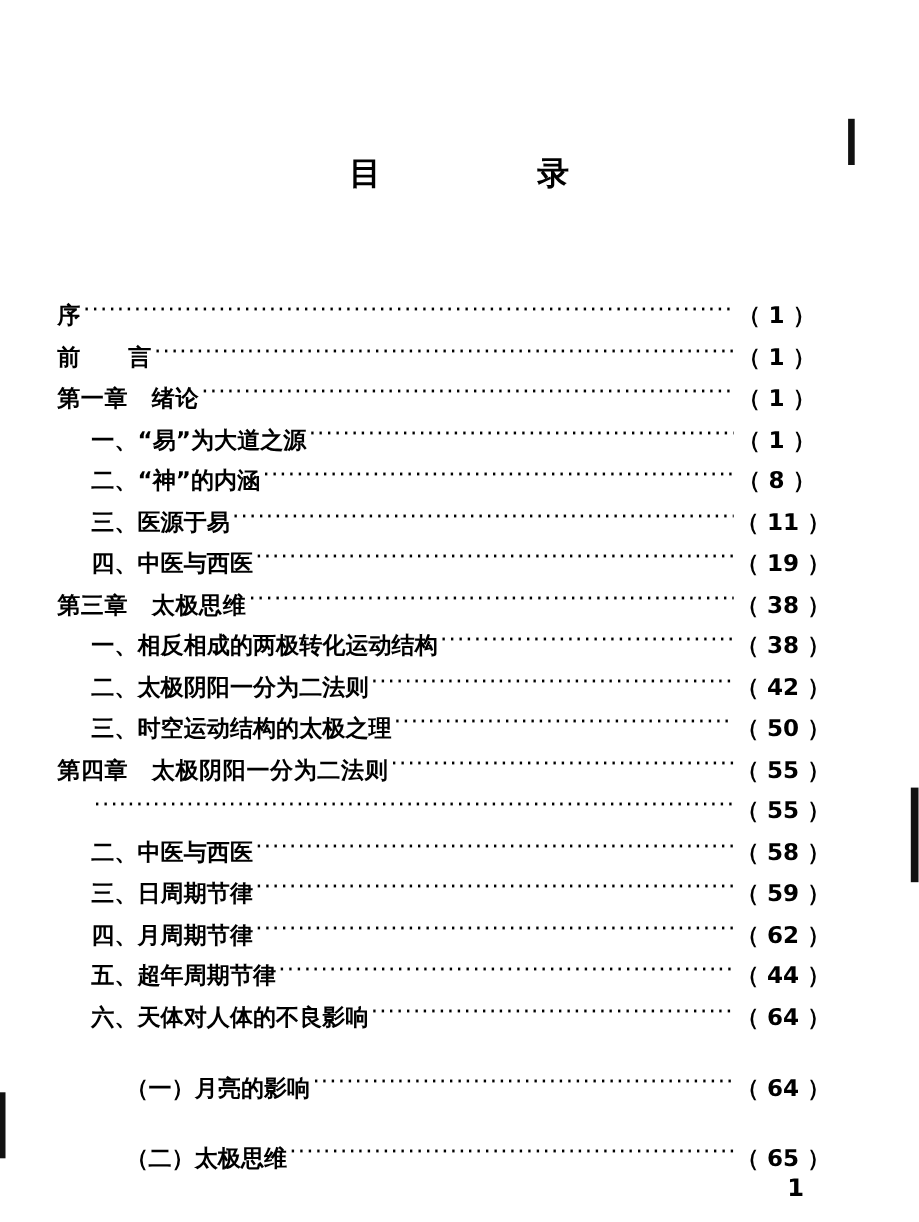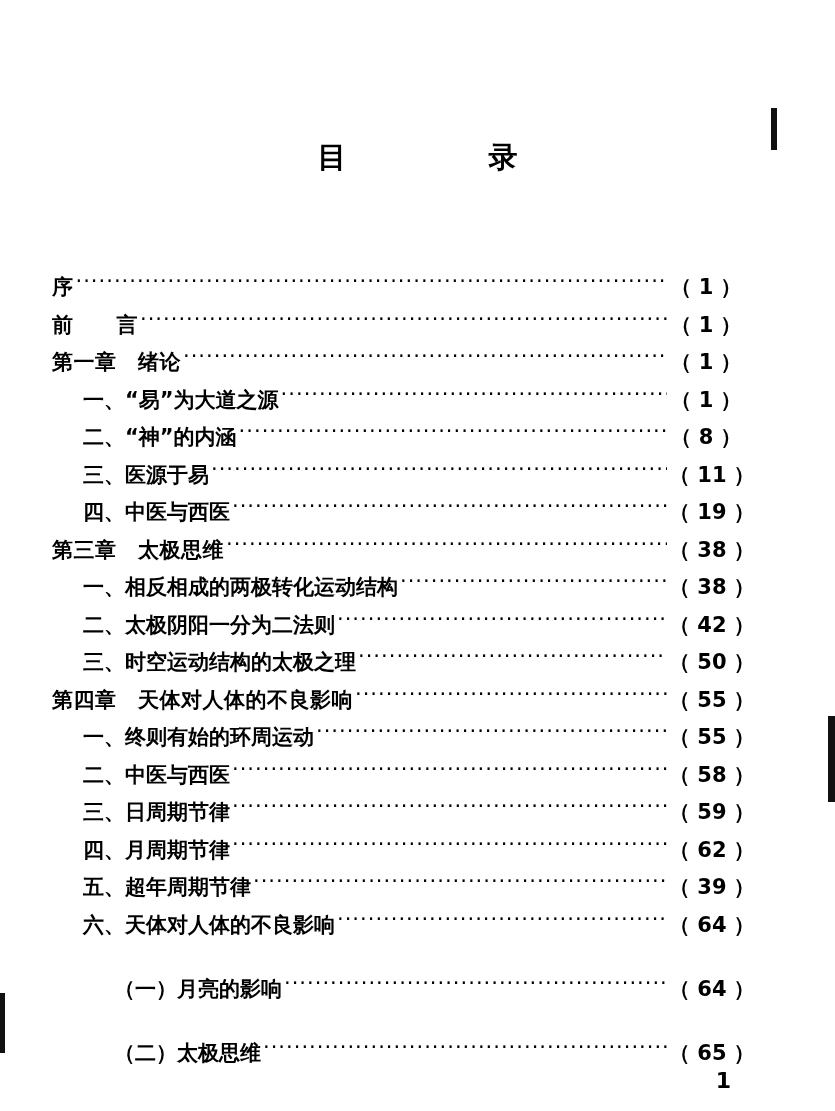--- a/index.html
+++ b/index.html
@@ -186,26 +186,25 @@
         <span class="label">二、太极阴阳一分为二法则</span>
         <span class="leader"></span>
         <span class="pagenum">（ 42 ）</span>
       </li>
       <li class="toc-row lvl-1">
         <span class="label">三、时空运动结构的太极之理</span>
         <span class="leader"></span>
         <span class="pagenum">（ 50 ）</span>
       </li>
       <li class="toc-row lvl-chapter">
-        <span class="label">第四章　天体对人体的不良影响</span>
+        <span class="label">第四章　太极阴阳一分为二法则</span>
         <span class="leader"></span>
         <span class="pagenum">（ 55 ）</span>
       </li>
       <li class="toc-row lvl-1">
-        <span class="label">一、终则有始的环周运动</span>
         <span class="leader"></span>
         <span class="pagenum">（ 55 ）</span>
       </li>
       <li class="toc-row lvl-1">
         <span class="label">二、中医与西医</span>
         <span class="leader"></span>
         <span class="pagenum">（ 58 ）</span>
       </li>
       <li class="toc-row lvl-1">
         <span class="label">三、日周期节律</span>
@@ -213,21 +212,21 @@
         <span class="pagenum">（ 59 ）</span>
       </li>
       <li class="toc-row lvl-1">
         <span class="label">四、月周期节律</span>
         <span class="leader"></span>
         <span class="pagenum">（ 62 ）</span>
       </li>
       <li class="toc-row lvl-1">
         <span class="label">五、超年周期节律</span>
         <span class="leader"></span>
-        <span class="pagenum">（ 39 ）</span>
+        <span class="pagenum">（ 44 ）</span>
       </li>
       <li class="toc-row lvl-1">
         <span class="label">六、天体对人体的不良影响</span>
         <span class="leader"></span>
         <span class="pagenum">（ 64 ）</span>
       </li>
       <li class="toc-row lvl-2">
         <span class="label">（一）月亮的影响</span>
         <span class="leader"></span>
         <span class="pagenum">（ 64 ）</span>

